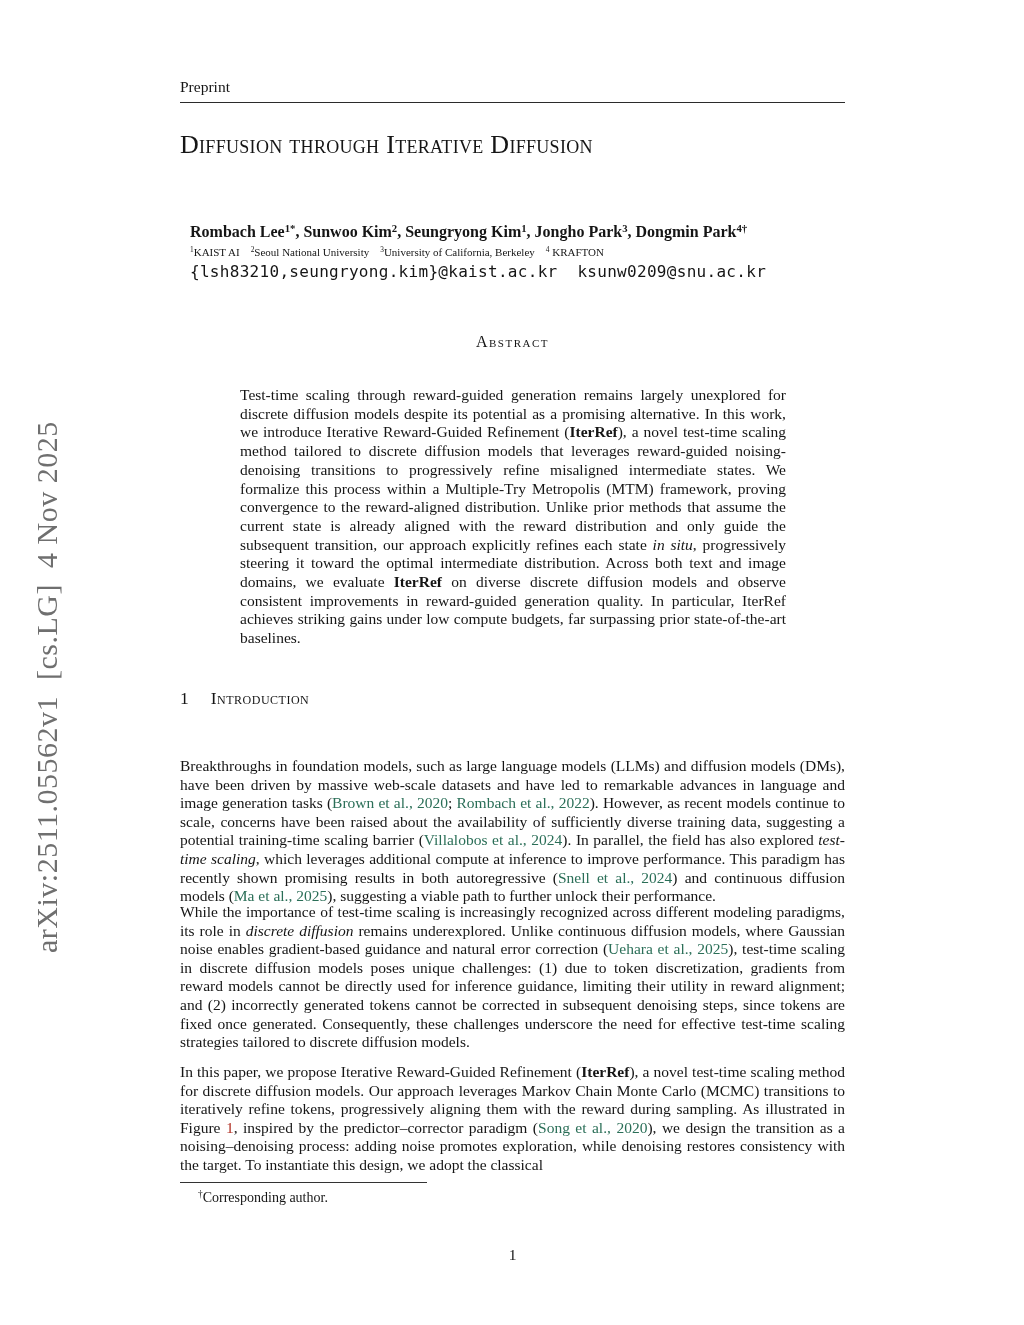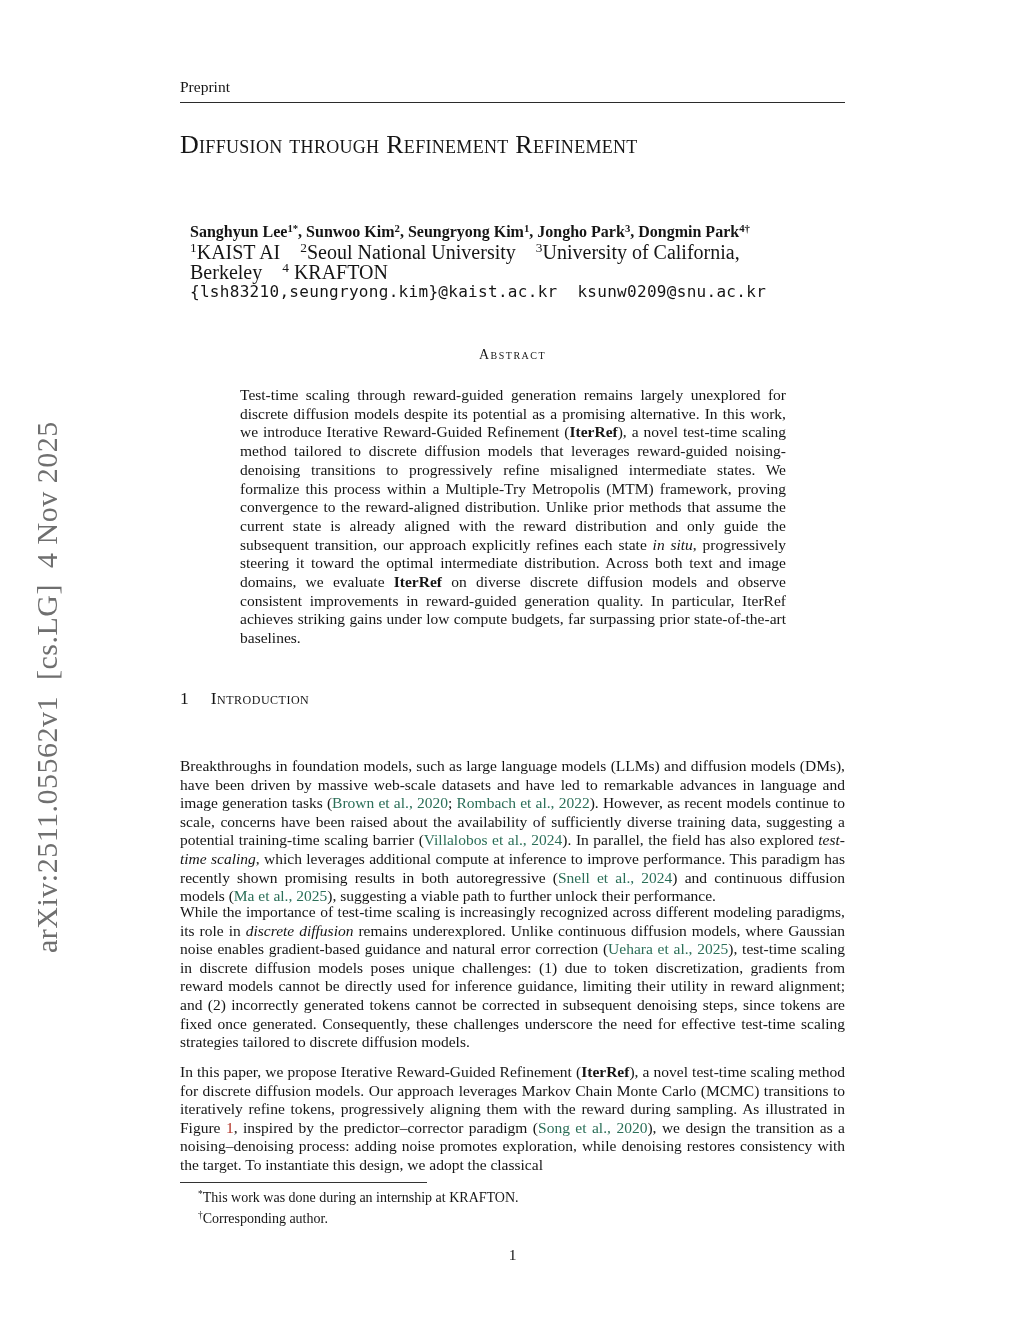--- a/index.html
+++ b/index.html
@@ -50,32 +50,32 @@
     font-size: 26px;
     font-weight: normal;
     font-variant: small-caps;
     letter-spacing: 0.3px;
     line-height: 37px;
   }
   .title-line { display: block; }
 
   .authors { position: absolute; top: 222px; left: 10px; right: 0; line-height: 20px; }
   .author-names { font-weight: bold; font-size: 16px; }
-  .affiliations { font-size: 20px; }
+  .affiliations { font-size: 11px; }
   .emails {
     font-family: "DejaVu Sans Mono", monospace;
     font-size: 16px;
     letter-spacing: 0.3px;
   }
 
   .abstract-heading {
-    position: absolute; top: 347px; left: 0; right: 0;
+    position: absolute; top: 333px; left: 0; right: 0;
     text-align: center;
     font-variant: small-caps;
-    font-size: 14px;
+    font-size: 16px;
     letter-spacing: 1.5px;
   }
   .abstract-body {
     position: absolute; top: 386px; left: 60px;
     width: 546px; margin: 0;
     font-size: 15.5px; line-height: 18.7px;
     text-align: justify;
   }
 
   .section-heading {
@@ -116,45 +116,44 @@
 
   <div class="arxiv-strip">arXiv:2511.05562v1&nbsp;&nbsp;[cs.LG]&nbsp;&nbsp;4 Nov 2025</div>
 
   <div class="content">
 
     <div class="header">
       <span>Preprint</span>
     </div>
 
     <h1 class="title">
-      <span class="title-line">Diffusion through Refinement Refinement</span>
+      <span class="title-line">Diffusion through Iterative Diffusion</span>
     </h1>
 
     <div class="authors">
-      <div class="author-names"><span class="s-b">Sanghyun Lee</span><span class="s-sup s-b">1*</span><span class="s-b">, Sunwoo Kim</span><span class="s-sup s-b">2</span><span class="s-b">, Seungryong Kim</span><span class="s-sup s-b">1</span><span class="s-b">, Jongho Park</span><span class="s-sup s-b">3</span><span class="s-b">, Dongmin Park</span><span class="s-sup s-b">4†</span></div>
+      <div class="author-names"><span class="s-b">Rombach Lee</span><span class="s-sup s-b">1*</span><span class="s-b">, Sunwoo Kim</span><span class="s-sup s-b">2</span><span class="s-b">, Seungryong Kim</span><span class="s-sup s-b">1</span><span class="s-b">, Jongho Park</span><span class="s-sup s-b">3</span><span class="s-b">, Dongmin Park</span><span class="s-sup s-b">4†</span></div>
       <div class="affiliations"><span class="s-sup">1</span><span>KAIST AI&nbsp;&nbsp;&nbsp;&nbsp;</span><span class="s-sup">2</span><span>Seoul National University&nbsp;&nbsp;&nbsp;&nbsp;</span><span class="s-sup">3</span><span>University of California, Berkeley&nbsp;&nbsp;&nbsp;&nbsp;</span><span class="s-sup">4</span><span>&nbsp;KRAFTON</span></div>
       <div class="emails">{lsh83210,seungryong.kim}@kaist.ac.kr&nbsp;&nbsp;ksunw0209@snu.ac.kr</div>
     </div>
 
     <div class="abstract-heading">Abstract</div>
 
     <p class="abstract-body"><span>Test-time scaling through reward-guided generation remains largely unexplored for discrete diffusion models despite its potential as a promising alternative. In this work, we introduce Iterative Reward-Guided Refinement (</span><span class="s-b">IterRef</span><span>), a novel test-time scaling method tailored to discrete diffusion models that leverages reward-guided noising-denoising transitions to progressively refine misaligned intermediate states. We formalize this process within a Multiple-Try Metropolis (MTM) framework, proving convergence to the reward-aligned distribution. Unlike prior methods that assume the current state is already aligned with the reward distribution and only guide the subsequent transition, our approach explicitly refines each state </span><span class="s-i">in situ</span><span>, progressively steering it toward the optimal intermediate distribution. Across both text and image domains, we evaluate </span><span class="s-b">IterRef</span><span> on diverse discrete diffusion models and observe consistent improvements in reward-guided generation quality. In particular, IterRef achieves striking gains under low compute budgets, far surpassing prior state-of-the-art baselines.</span></p>
 
     <h2 class="section-heading">
       <span class="sec-num">1</span><span class="sec-title">Introduction</span>
     </h2>
 
     <p class="body-par p1"><span>Breakthroughs in foundation models, such as large language models (LLMs) and diffusion models (DMs), have been driven by massive web-scale datasets and have led to remarkable advances in language and image generation tasks (</span><span class="s-cite">Brown et al., 2020</span><span>; </span><span class="s-cite">Rombach et al., 2022</span><span>). However, as recent models continue to scale, concerns have been raised about the availability of sufficiently diverse training data, suggesting a potential training-time scaling barrier (</span><span class="s-cite">Villalobos et al., 2024</span><span>). In parallel, the field has also explored </span><span class="s-i">test-time scaling</span><span>, which leverages additional compute at inference to improve performance. This paradigm has recently shown promising results in both autoregressive (</span><span class="s-cite">Snell et al., 2024</span><span>) and continuous diffusion models (</span><span class="s-cite">Ma et al., 2025</span><span>), suggesting a viable path to further unlock their performance.</span></p>
 
     <p class="body-par p2"><span>While the importance of test-time scaling is increasingly recognized across different modeling paradigms, its role in </span><span class="s-i">discrete diffusion</span><span> remains underexplored. Unlike continuous diffusion models, where Gaussian noise enables gradient-based guidance and natural error correction (</span><span class="s-cite">Uehara et al., 2025</span><span>), test-time scaling in discrete diffusion models poses unique challenges: (1) due to token discretization, gradients from reward models cannot be directly used for inference guidance, limiting their utility in reward alignment; and (2) incorrectly generated tokens cannot be corrected in subsequent denoising steps, since tokens are fixed once generated. Consequently, these challenges underscore the need for effective test-time scaling strategies tailored to discrete diffusion models.</span></p>
 
     <p class="body-par p3"><span>In this paper, we propose Iterative Reward-Guided Refinement (</span><span class="s-b">IterRef</span><span>), a novel test-time scaling method for discrete diffusion models. Our approach leverages Markov Chain Monte Carlo (MCMC) transitions to iteratively refine tokens, progressively aligning them with the reward during sampling. As illustrated in Figure </span><span class="s-ref">1</span><span>, inspired by the predictor–corrector paradigm (</span><span class="s-cite">Song et al., 2020</span><span>), we design the transition as a noising–denoising process: adding noise promotes exploration, while denoising restores consistency with the target. To instantiate this design, we adopt the classical</span></p>
 
     <div class="footnotes">
       <div class="footnote-rule"></div>
-      <div class="footnote"><span class="s-sup">*</span><span>This work was done during an internship at KRAFTON.</span></div>
       <div class="footnote"><span class="s-sup">†</span><span>Corresponding author.</span></div>
     </div>
 
     <div class="page-number">1</div>
 
   </div>
 </div>
 
 </body></html>

